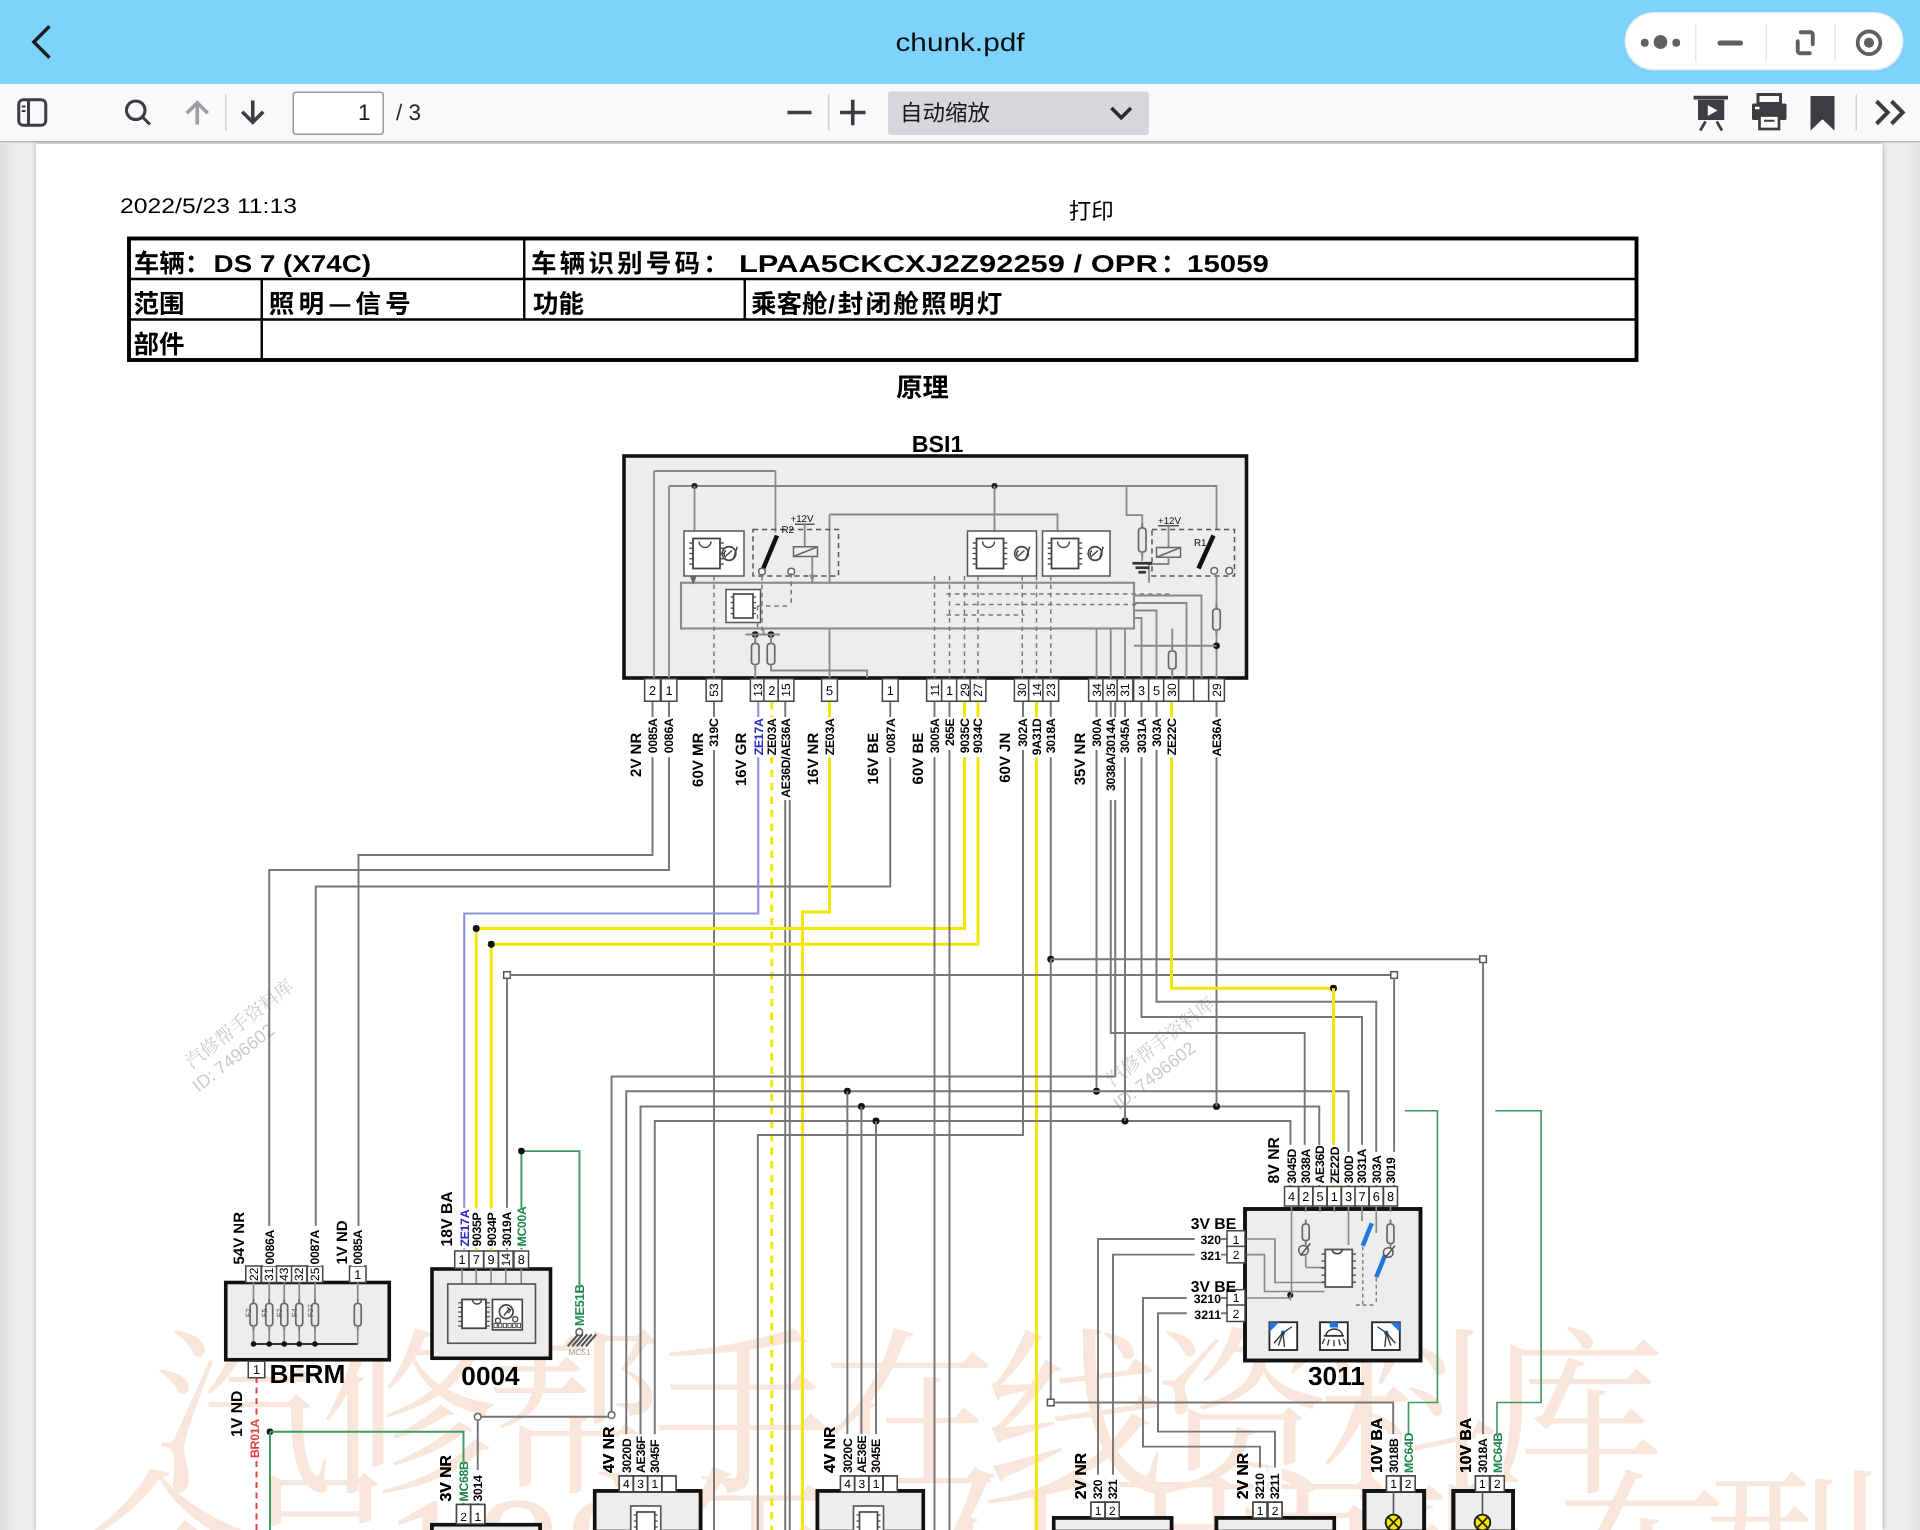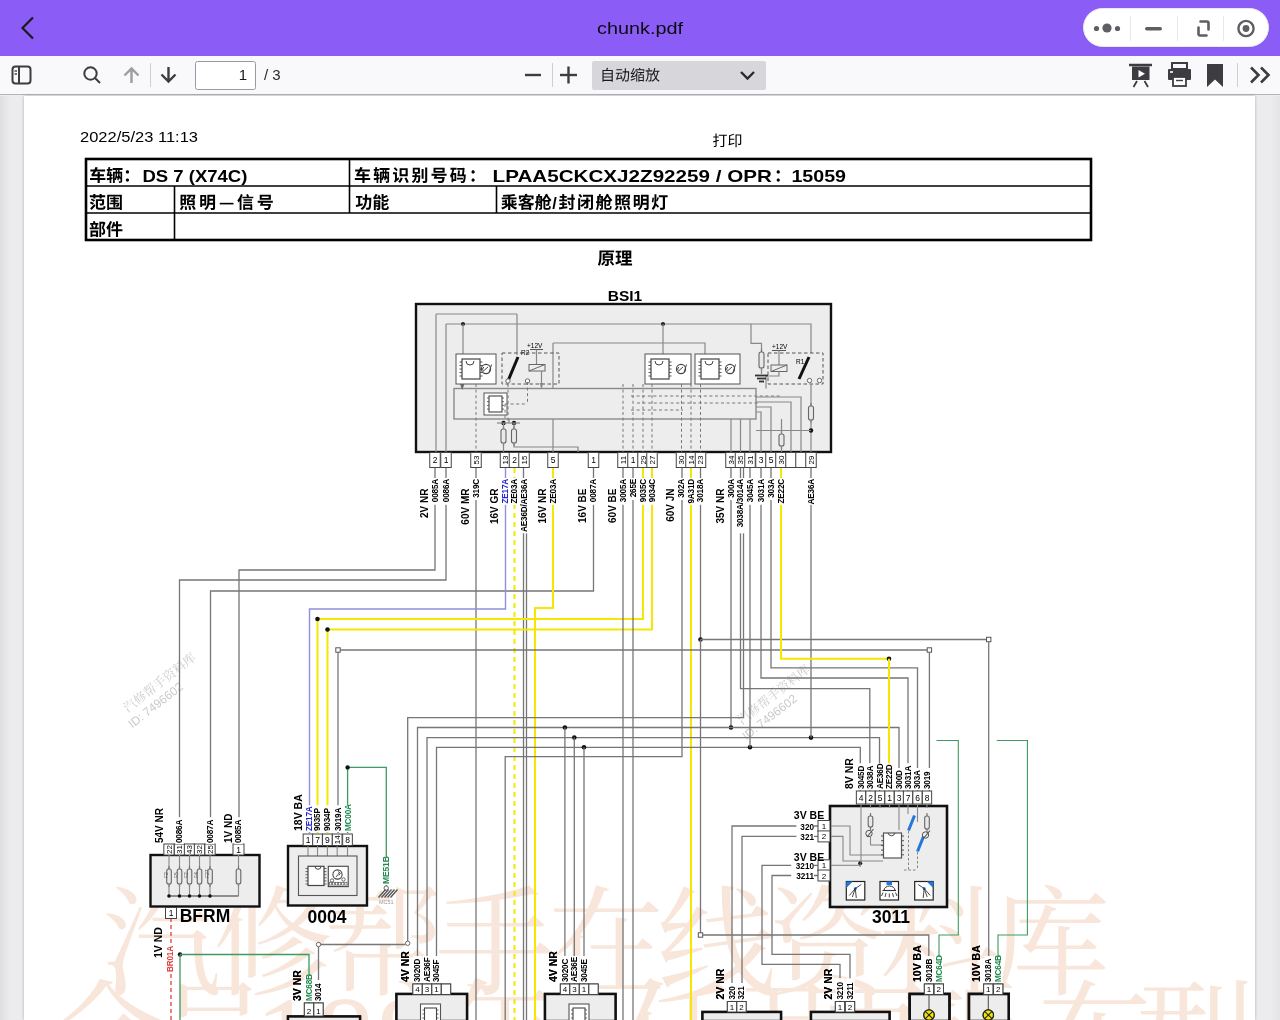--- a/index.html
+++ b/index.html
@@ -1,16 +1,16 @@
 <!DOCTYPE html>
 <html><head><meta charset="utf-8"><style>
 * { margin:0; padding:0; box-sizing:border-box; }
 html,body { width:1280px; height:1020px; overflow:hidden; background:#ececef;
   font-family:"Liberation Sans", sans-serif; }
-#titlebar { position:absolute; left:0; top:0; width:1280px; height:56px; background:#8b5cf6;text-decoration:underline; }
+#titlebar { position:absolute; left:0; top:0; width:1280px; height:56px; background:#7dd3fc;text-decoration:underline; }
 #toolbar { position:absolute; left:0; top:56px; width:1280px; height:39px; background:#f9f9fb;
   border-bottom:1px solid #b5b5b8; }
 #content { position:absolute; left:0; top:96px; width:1280px; height:924px;
   background:linear-gradient(to right,#dededf 0px,#ececef 10px,#ececef 1270px,#e4e4e6 1280px); }
 #page { position:absolute; left:24px; top:0px; width:1231px; height:924px; background:#fff;
   box-shadow: 0 0 3px rgba(0,0,0,0.25); }
 .pill { position:absolute; left:1083px; top:8px; width:186px; height:39px; background:#fff;
   border:1px solid #ebebee; border-radius:20px; box-shadow:0 1px 2px rgba(0,0,0,0.04); }
 .pill .sep { position:absolute; top:7px; width:1px; height:25px; background:#e8e8ea; }
 </style></head>

